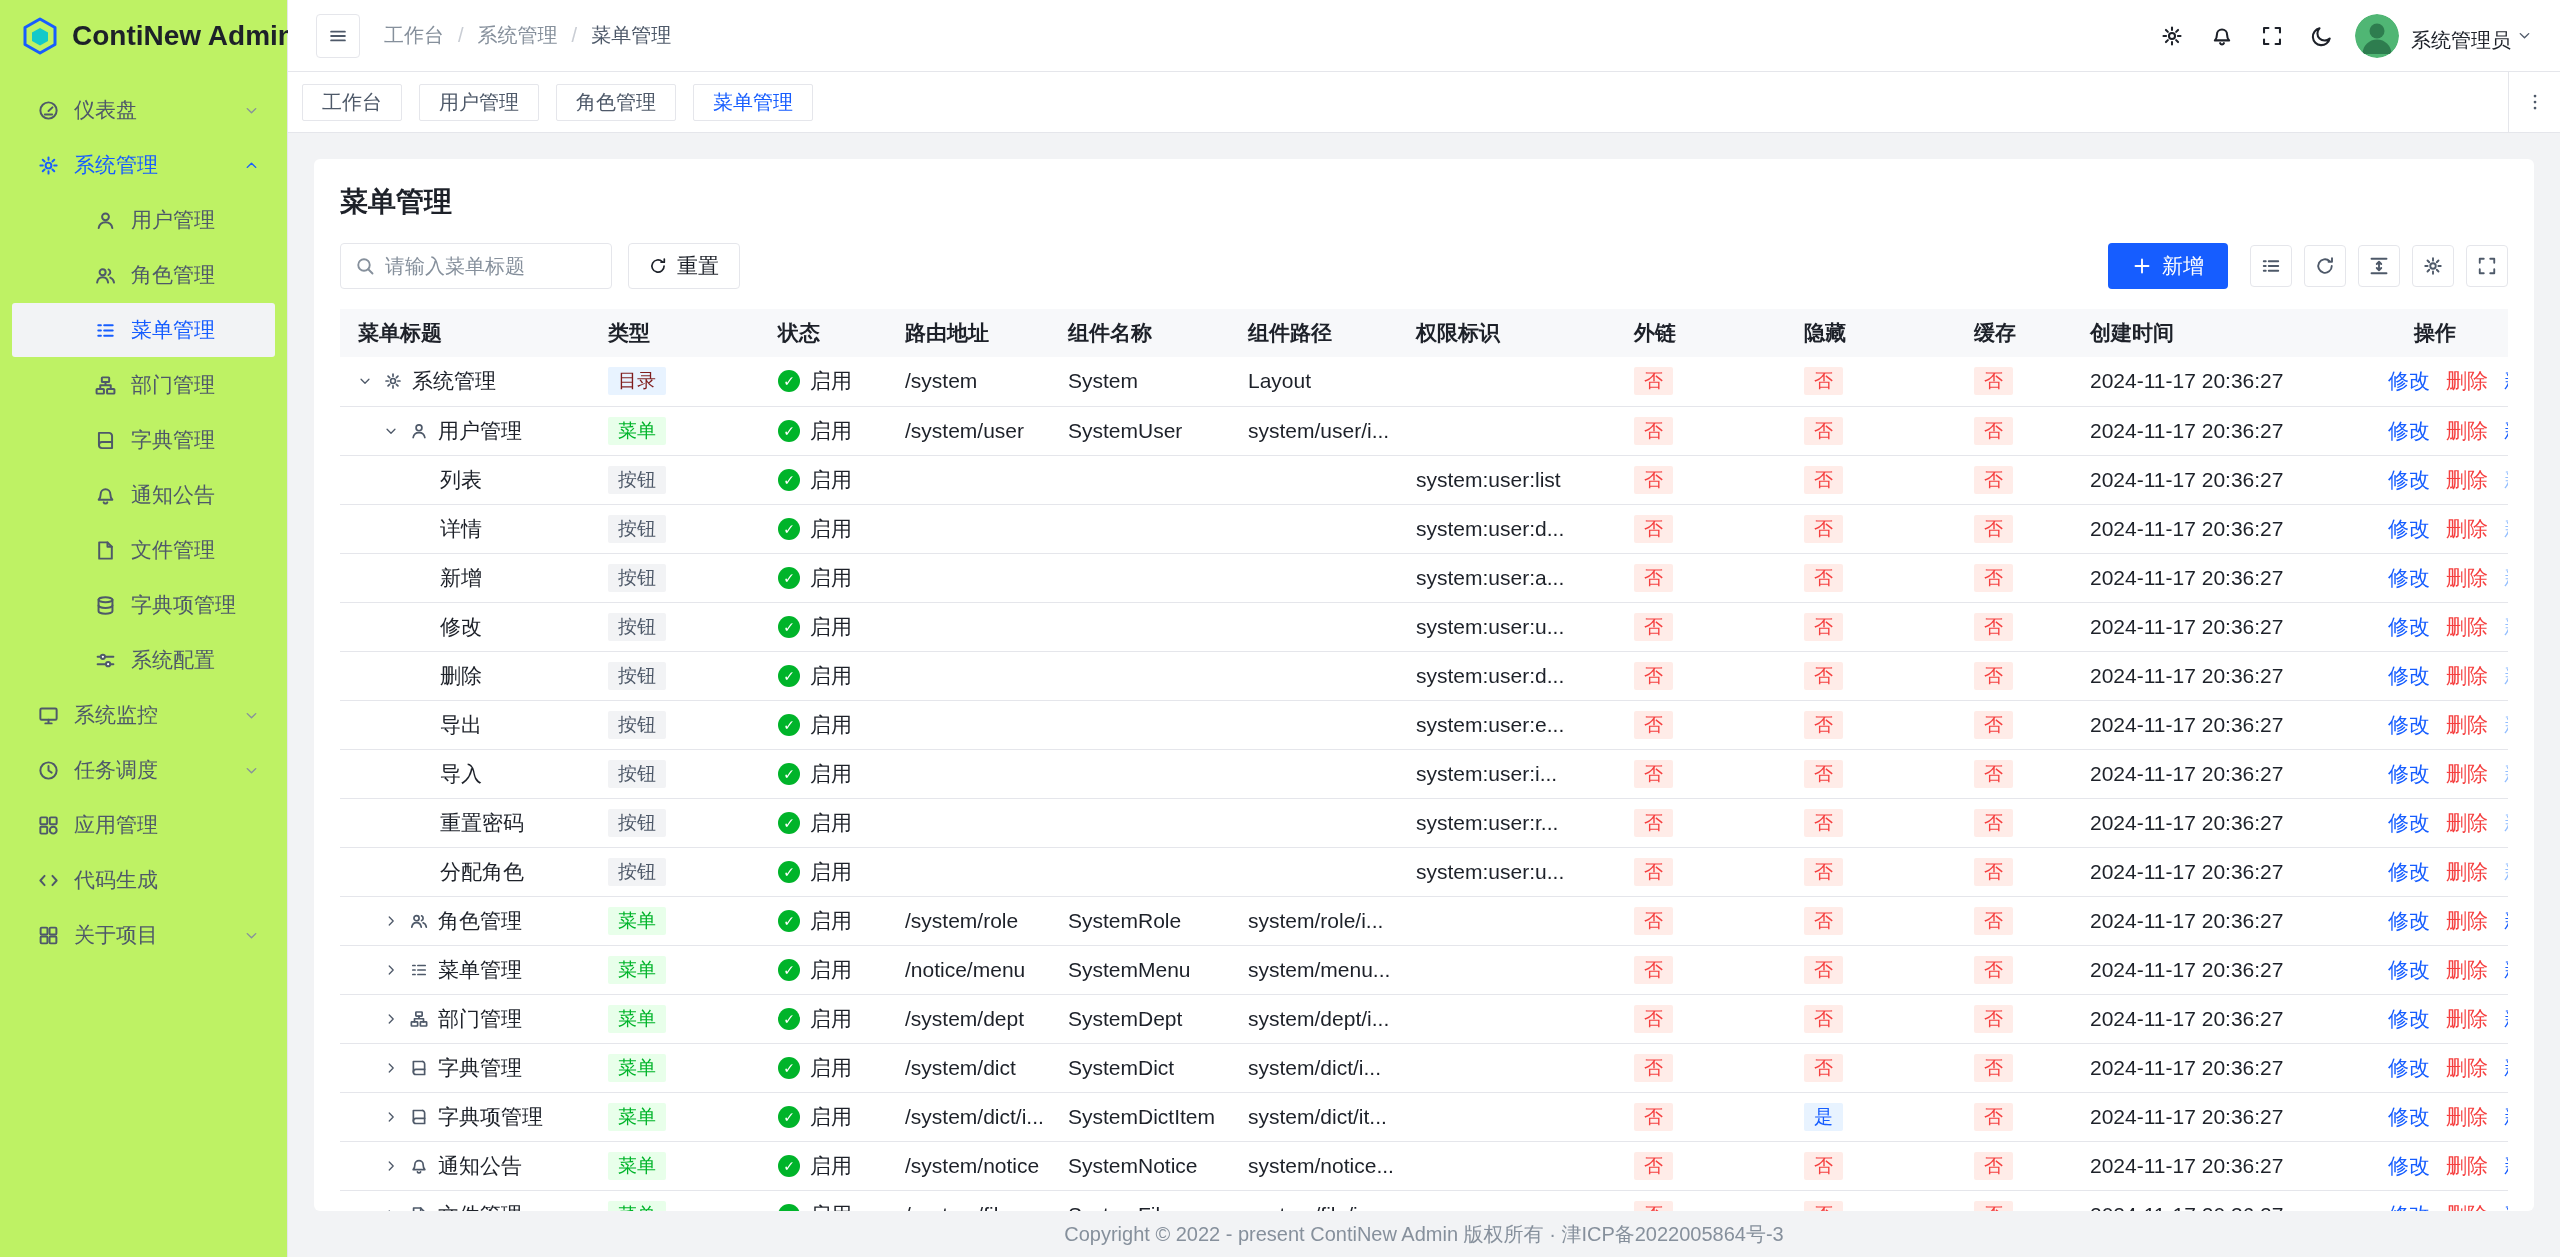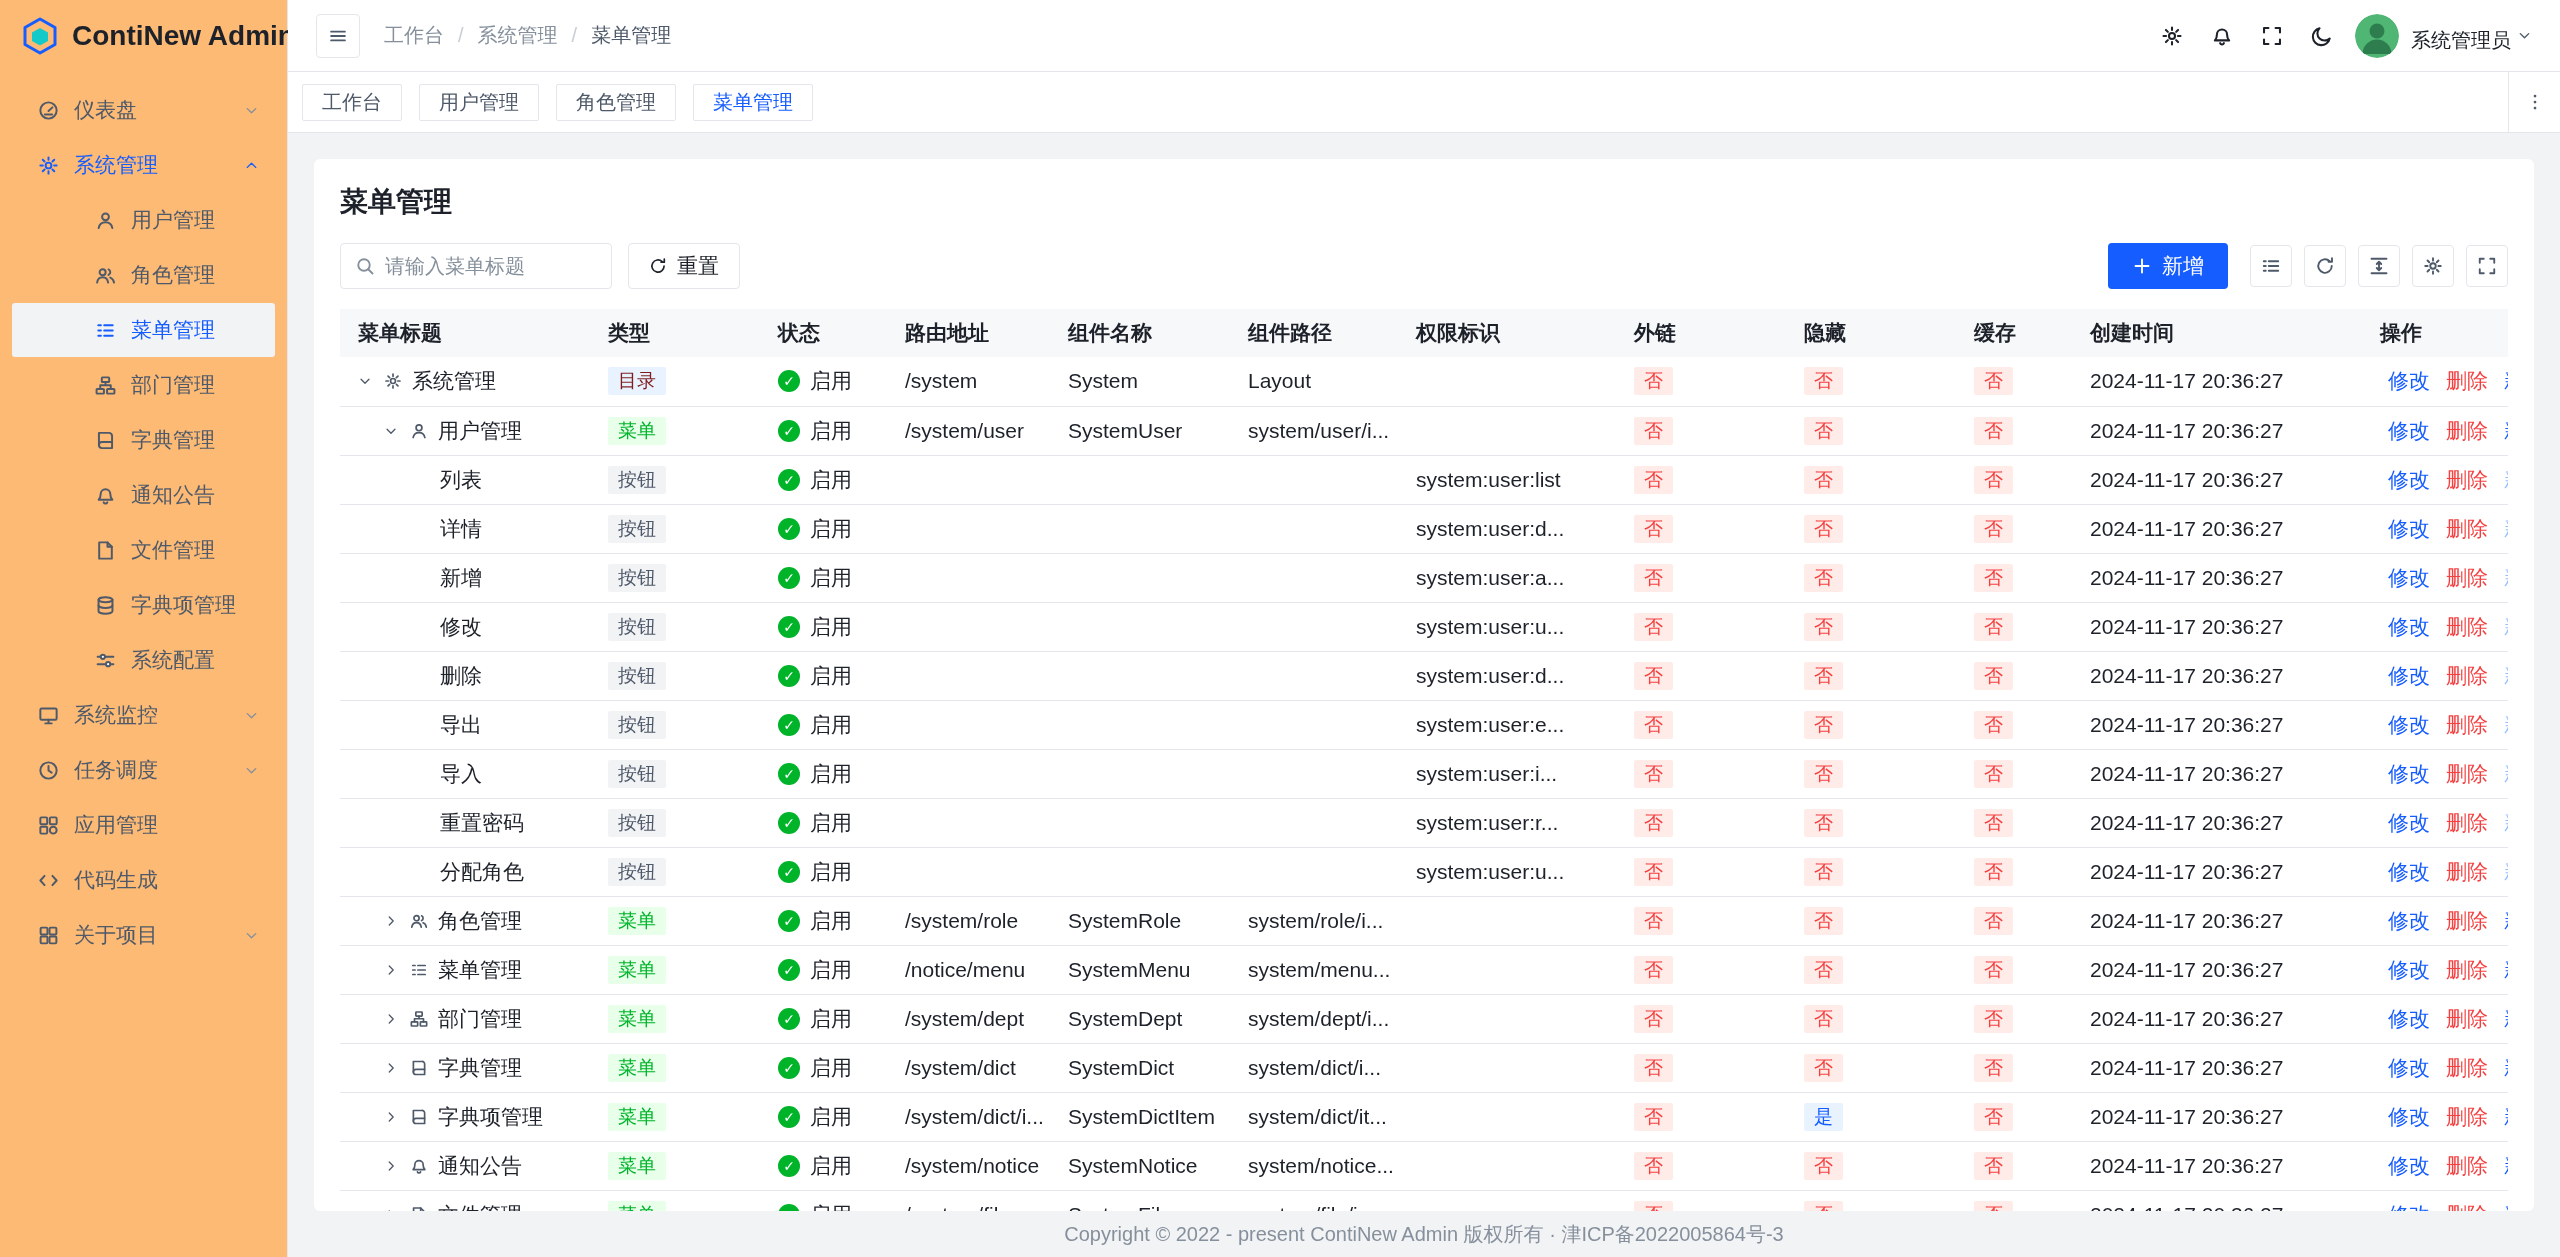--- a/index.html
+++ b/index.html
@@ -2,21 +2,21 @@
 <html><head>
 <meta charset="utf-8">
 <style>
   *{margin:0;padding:0;box-sizing:border-box}
   html,body{width:2560px;height:1257px;overflow:hidden}
   body{font-family:"Liberation Sans","DejaVu Sans",sans-serif;font-size:21px;color:#1D2129;background:#F2F3F5}
   button,input{font:inherit;color:inherit}
   .app{display:flex;width:100%;height:100%}
 
   
-  .sidebar{width:288px;background:#fdba74;border-right:1px solid #E5E6EB;flex-shrink:0;display:flex;flex-direction:column}
+  .sidebar{width:288px;background:#bef264;border-right:1px solid #E5E6EB;flex-shrink:0;display:flex;flex-direction:column}
   .logo{height:72px;display:flex;align-items:center;padding-left:20px;gap:12px;cursor:pointer}
   .logo-text{font-size:28px;font-weight:bold;color:#1D2129;white-space:nowrap}
   .side-menu{padding-top:10px;overflow:hidden}
   .side-item{height:54px;margin:1px 12px;display:flex;align-items:center;gap:14px;padding:0 16px 0 24px;border-radius:3px;color:#4E5969;cursor:pointer;white-space:nowrap}
   .side-item .s-ic{display:flex;width:24px;justify-content:center;flex-shrink:0}
   .side-item .s-lb{flex:1}
   .side-item .s-ch{color:#86909C;display:flex}
   .side-item.child{padding-left:81px}
   .side-item.parent-active{color:#165DFF}
   .side-item.parent-active .s-ch{color:#165DFF}
@@ -70,21 +70,21 @@
   .row-ic{display:flex;color:#4E5969;flex-shrink:0}
   .tag{display:inline-block;height:28px;line-height:28px;padding:0 10px;border-radius:2px;font-size:19px}
   .tag-dir{background:#E8F3FF;color:#7f1d1d}
   .tag-menu{background:#E8FFEA;color:#00B42A}
   .tag-btn{background:#F2F3F5;color:#4E5969}
   .tag-no{background:#FFECE8;color:#F53F3F}
   .tag-yes{background:#E8F3FF;color:#165DFF}
   .status{display:flex;align-items:center;gap:10px}
   .st-ic{width:22px;height:22px;border-radius:50%;background:#00B42A;color:#fff;font-size:14px;display:flex;align-items:center;justify-content:center;flex-shrink:0}
   .c-actions{text-align:center}
-  th.c-actions{}
+  th.c-actions{text-align:center}
   .act{margin:0 8px;cursor:pointer}
   .act.modify{color:#165DFF}
   .act.del{color:#F53F3F}
   .act.add{color:#165DFF}
   .act.add.disabled{color:#94BFFF;cursor:default}
 
   .footer{height:46px;display:flex;align-items:center;justify-content:center;color:#86909C;font-size:20px;flex-shrink:0}
 </style>
 </head>
 <body>

